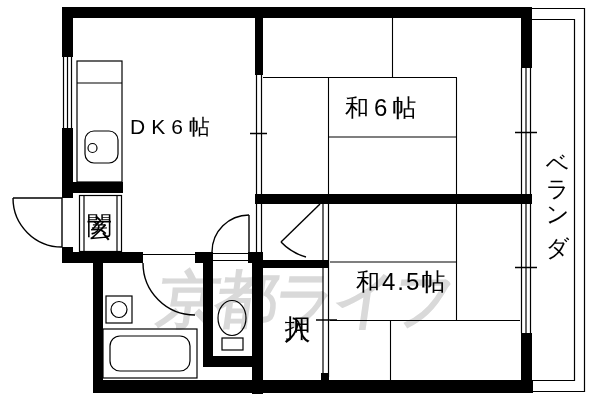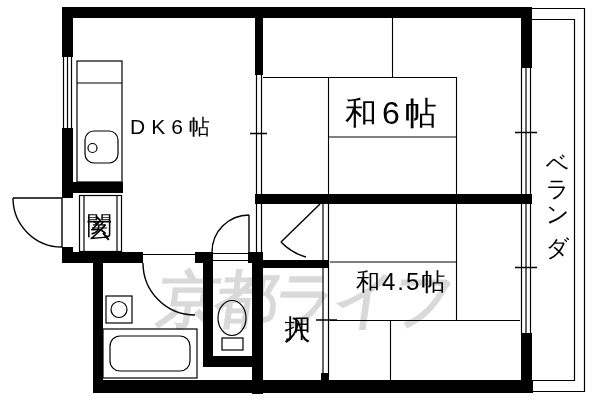--- a/index.html
+++ b/index.html
@@ -10,21 +10,21 @@
   .label{position:absolute;color:#000;white-space:nowrap;z-index:30;}
   .vert{writing-mode:vertical-rl;text-orientation:upright;}
   #watermark{
     position:absolute;left:158px;top:258px;z-index:1;
     font-size:62px;font-weight:bold;letter-spacing:-4px;
     transform:skewX(-8deg);
     user-select:none;
   }
   svg{position:absolute;left:0;top:0;z-index:10;}
   .room-label-dk{left:130px;top:113px;font-size:21px;letter-spacing:6px;}
-  .room-label-w6{left:345px;top:92px;font-size:32px;letter-spacing:5px;}
+  .room-label-w6{left:345px;top:92px;font-size:24px;letter-spacing:5px;}
   .room-label-w45{left:356px;top:266px;font-size:24px;letter-spacing:2px;}
   .entrance-label{left:86px;top:194px;font-size:25px;line-height:27px;}
   .closet-label{left:282px;top:295px;font-size:26px;line-height:31px;}
   .veranda-label{left:544px;top:137px;font-size:23px;line-height:27px;letter-spacing:1px;}
 </style>
 </head>
 <body>
 
 <div id="plan">
 

